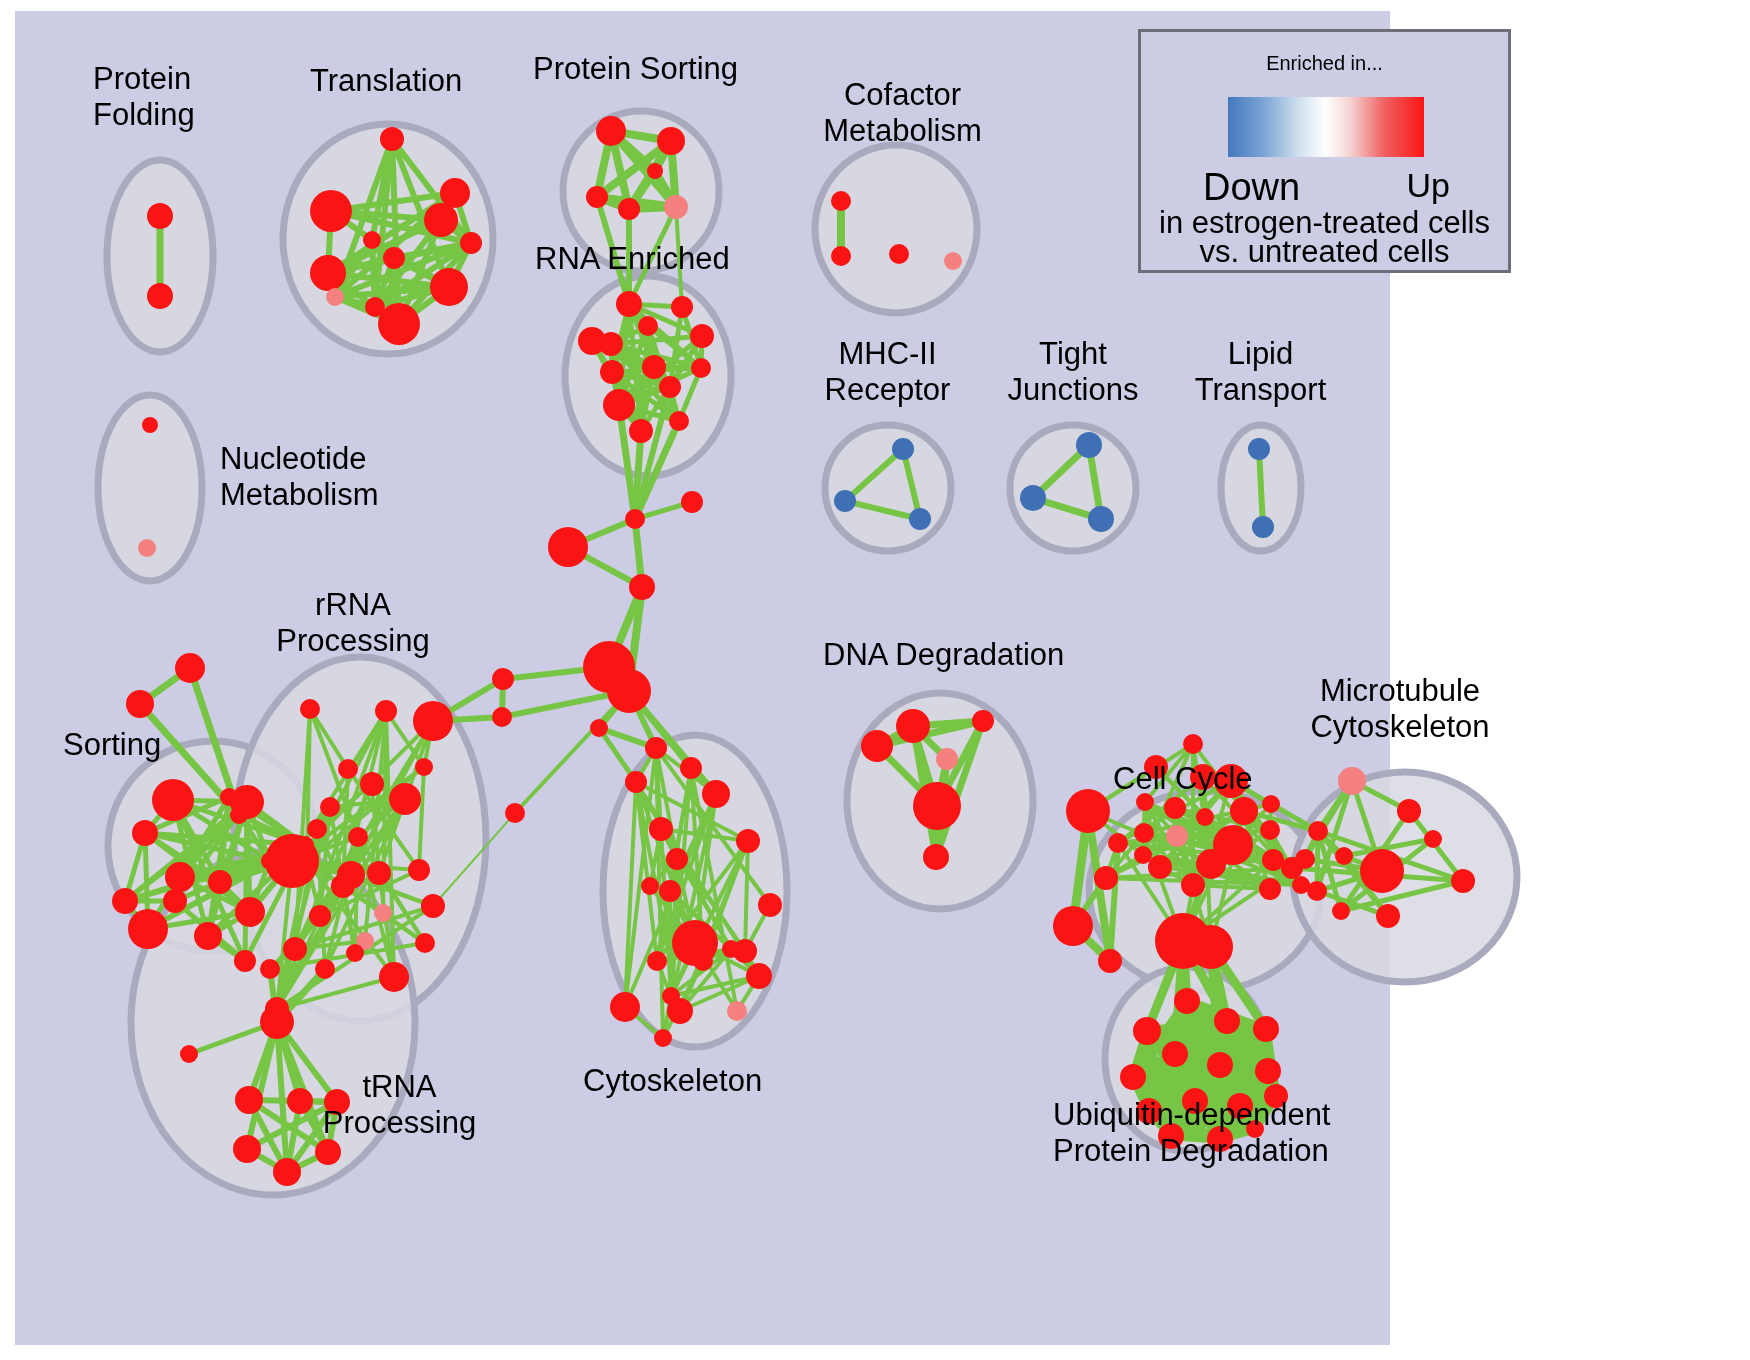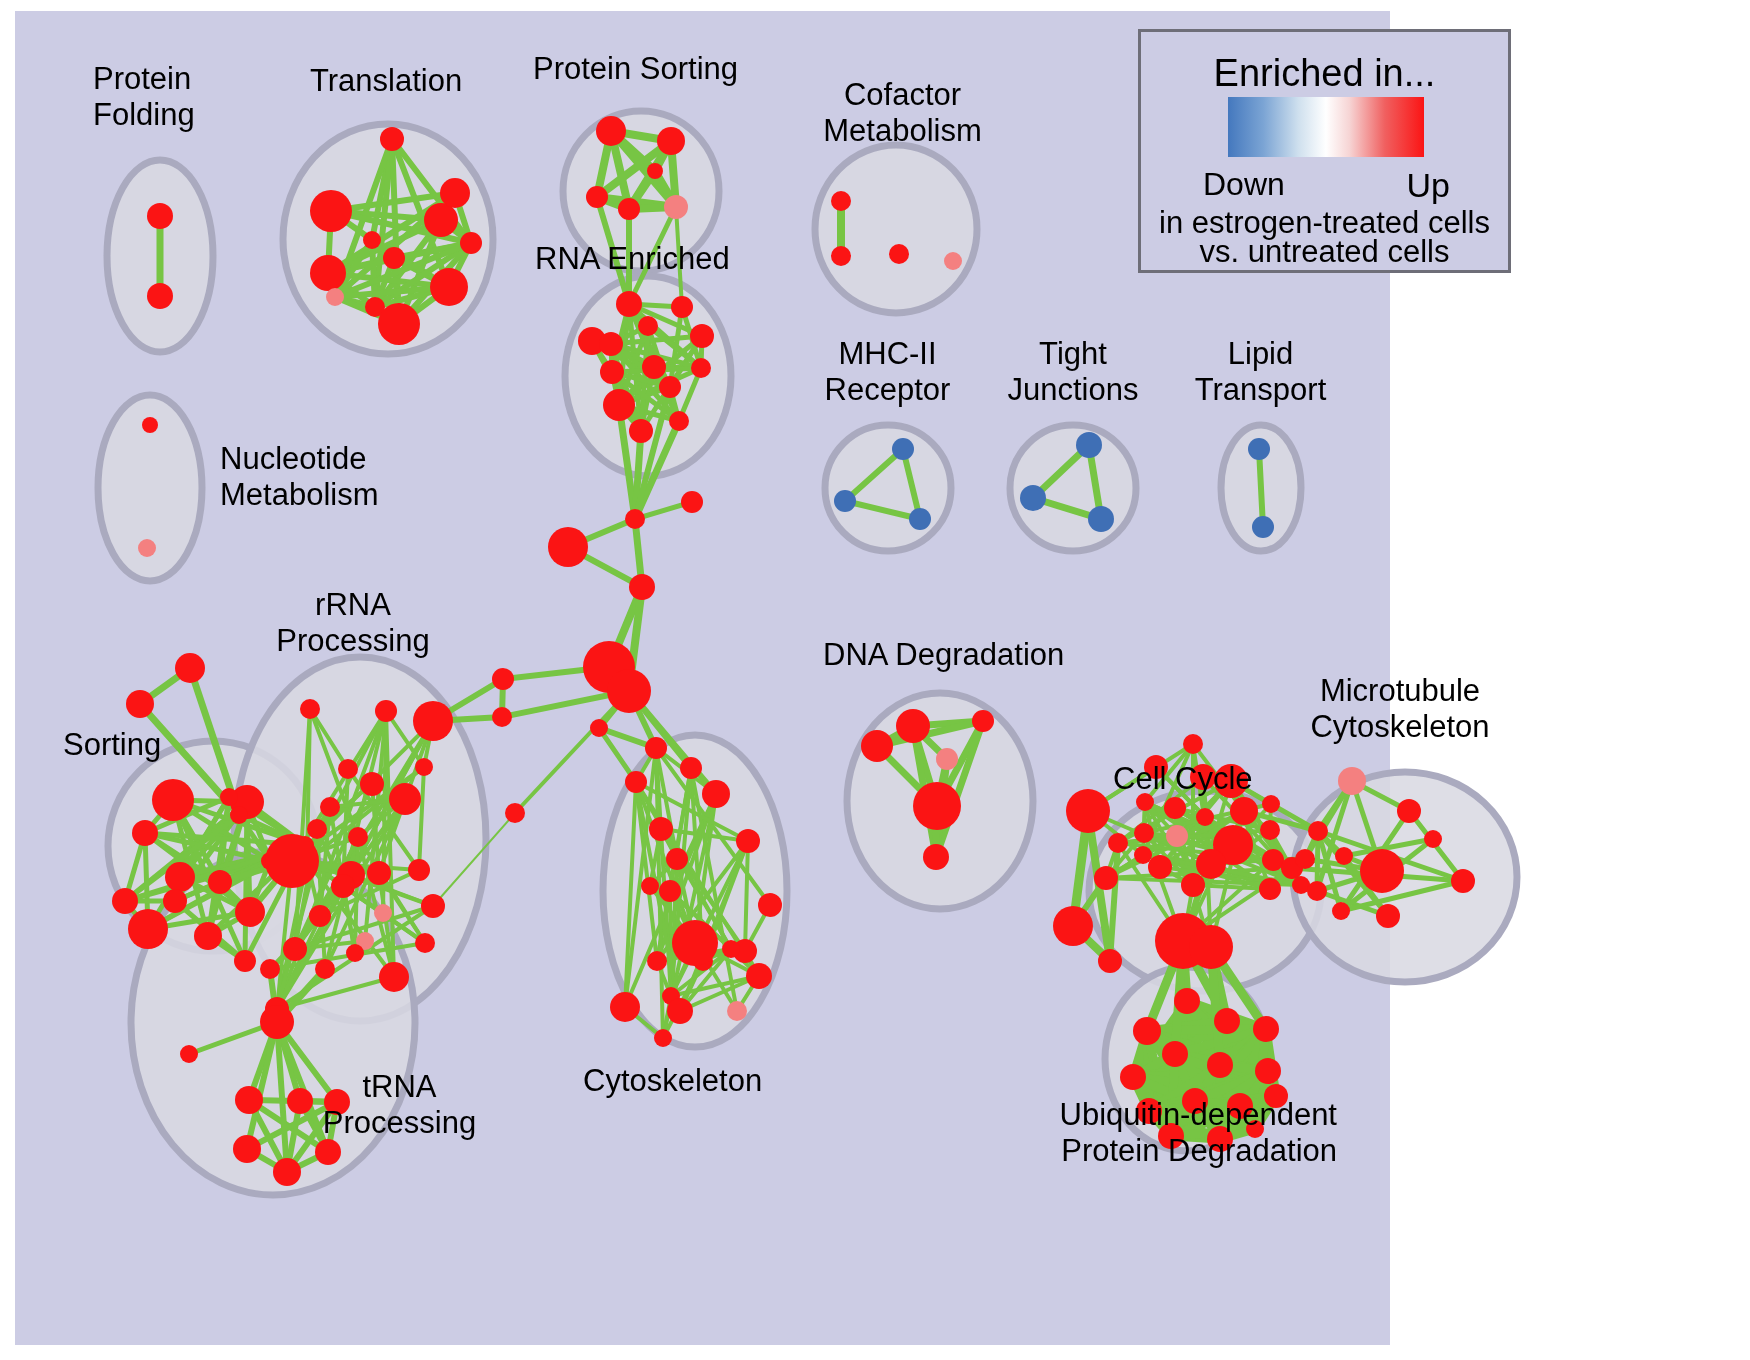--- a/index.html
+++ b/index.html
@@ -3,24 +3,24 @@
 <meta charset="utf-8">
 <style>
   html,body{margin:0;padding:0;background:#ffffff;}
   body{font-family:"Liberation Sans",sans-serif;}
   #root{position:relative;width:1750px;height:1360px;background:#ffffff;overflow:hidden;}
   #canvas{position:absolute;left:15px;top:11px;width:1375px;height:1334px;background:#ccccE4;}
   svg{position:absolute;left:0;top:0;}
   .lbl{position:absolute;color:#000;font-size:31px;line-height:36px;white-space:pre;font-family:"Liberation Sans",sans-serif;}
   #legend{position:absolute;left:1123px;top:18px;width:373px;height:244px;
           background:#ccccE4;border:3px solid #6e6e78;box-sizing:border-box;}
-  #legend .ltitle{position:absolute;top:20px;left:0;width:100%;text-align:center;font-size:38px;color:#000;}
+  #legend .ltitle{position:absolute;top:20px;left:0;width:100%;text-align:center;font-size:20px;color:#000;}
   #grad{position:absolute;left:87px;top:65px;width:196px;height:60px;
         background:linear-gradient(to right,#4478be 0%,#7ba4d4 18%,#cfe0ee 36%,#ffffff 50%,#f6d4d4 62%,#f06060 80%,#fb1414 100%);}
-  #legend .down{position:absolute;left:62px;top:134px;font-size:32px;color:#000;}
+  #legend .down{position:absolute;left:62px;top:134px;font-size:38px;color:#000;}
   #legend .up{position:absolute;right:58px;top:134px;font-size:34px;color:#000;}
   #legend .sub{position:absolute;top:176px;left:0;width:100%;text-align:center;font-size:31px;line-height:29px;color:#000;}
 </style>
 </head>
 <body>
 
 <div id="root">
   <div id="canvas">
 
     <svg id="net" width="1720" height="1334">
@@ -844,21 +844,21 @@
     <div class="lbl" style="left:795px;top:325px;text-align:center;width:155px;">MHC-II<br>Receptor</div>
     <div class="lbl" style="left:982px;top:325px;text-align:center;width:152px;">Tight<br>Junctions</div>
     <div class="lbl" style="left:1168px;top:325px;text-align:center;width:155px;">Lipid<br>Transport</div>
     <div class="lbl" style="left:48px;top:716px;">Sorting</div>
     <div class="lbl" style="left:258px;top:576px;text-align:center;width:160px;">rRNA<br>Processing</div>
     <div class="lbl" style="left:302px;top:1058px;text-align:center;width:165px;">tRNA<br>Processing</div>
     <div class="lbl" style="left:568px;top:1052px;">Cytoskeleton</div>
     <div class="lbl" style="left:808px;top:626px;">DNA Degradation</div>
     <div class="lbl" style="left:1098px;top:750px;">Cell Cycle</div>
     <div class="lbl" style="left:1295px;top:662px;text-align:center;width:180px;">Microtubule<br>Cytoskeleton</div>
-    <div class="lbl" style="left:992px;top:1086px;text-align:right;width:330px;">Ubiquitin-dependent<br>Protein Degradation</div>
+    <div class="lbl" style="left:1038px;top:1086px;text-align:left;width:330px;">Ubiquitin-dependent<br>Protein Degradation</div>
 
     <div id="legend">
       <div class="ltitle">Enriched in...</div>
       <div id="grad"></div>
       <div class="down">Down</div>
       <div class="up">Up</div>
       <div class="sub"><span>in estrogen-treated cells</span><br><span>vs. untreated cells</span></div>
     </div>
 
   </div>

